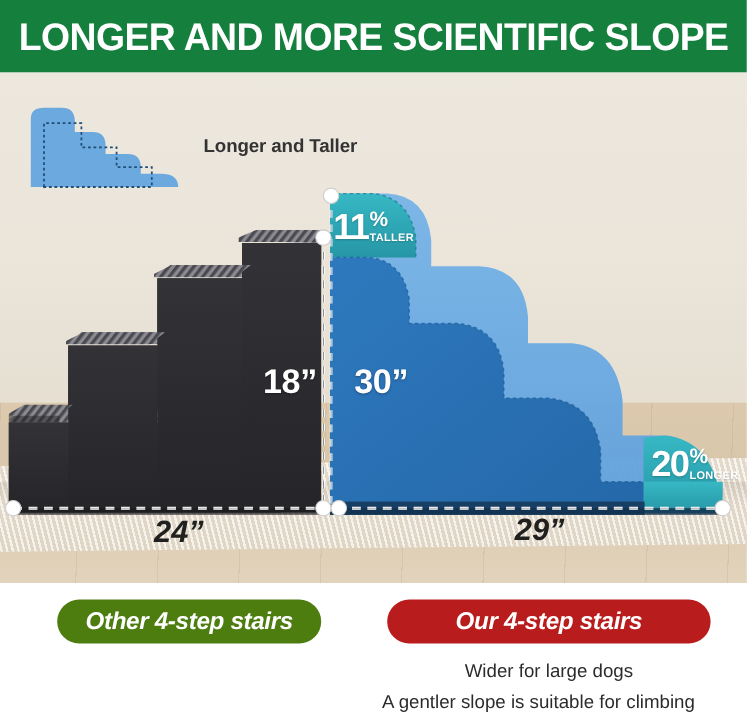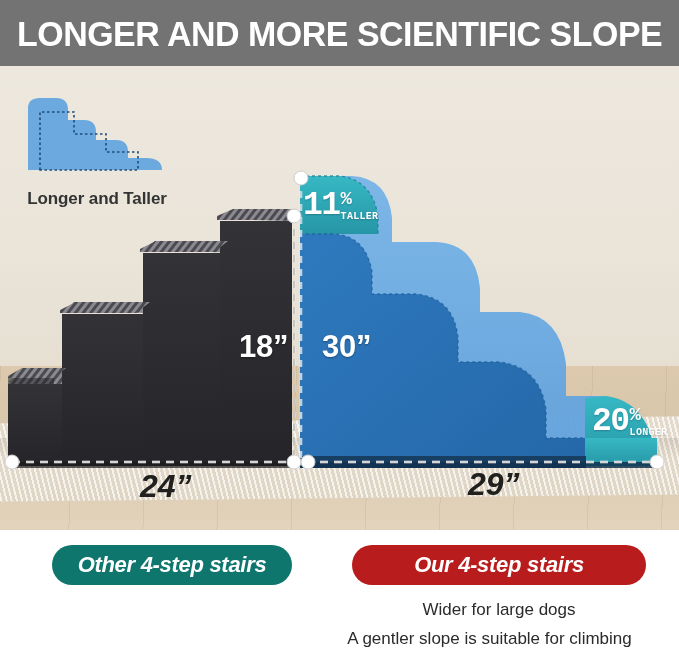--- a/index.html
+++ b/index.html
@@ -14,21 +14,21 @@
     height: 657px;
     overflow: hidden;
     background: #ffffff;
   }
 
   
   .banner {
     position: absolute;
     left: 0; top: 0;
     width: 679px; height: 66px;
-    background: #737373;
+    background: #15803d;
     display: flex;
     align-items: center;
     justify-content: center;
     overflow: hidden;
   }
   .banner-title {
     color: #ffffff;
     font-family: "Liberation Sans", sans-serif;
     font-weight: bold;
     font-size: 35px;
@@ -89,21 +89,21 @@
     gap: 13px;
   }
   .feature-text {
     color: #333333;
     font-size: 17px;
     font-weight: bold;
     line-height: 1.22;
     white-space: pre-line;
     letter-spacing: -0.1px;
   }
-  #feature-longer { left: 22px; top: 24px; flex-direction: column; }
+  #feature-longer { left: 22px; top: 24px; }
   #feature-joints { left: 420px; top: 20px; }
 
   
   .black-stairs { position: absolute; left: 0; top: 0; }
   
   .blue-stairs { position: absolute; left: 0; top: 0; }
 
   
   .meas-v {
     position: absolute;
@@ -112,36 +112,35 @@
     font-weight: bold;
     letter-spacing: -0.3px;
     text-shadow: 0 1px 2px rgba(0,0,0,0.35);
   }
   #meas-18 { left: 239px; top: 263px; }
   #meas-20 { left: 322px; top: 263px; }
 
   .meas-h {
     position: absolute;
     color: #20201E;
-    font-size: 32px;
+    font-size: 28px;
     font-weight: bold;
     font-style: italic;
     letter-spacing: 0px;
   }
   #meas-24 { left: 140px; top: 402px; }
   #meas-29 { left: 468px; top: 400px; }
 
   
   .badge-pct {
     position: absolute;
     display: flex;
     align-items: flex-start;
     color: #ffffff;
     text-shadow: 0 1px 2px rgba(0,0,0,0.22);
-    font-family: Liberation Mono, monospace;
   }
   .badge-num {
     font-size: 33px;
     font-weight: bold;
     line-height: 0.95;
     letter-spacing: -1.5px;
   }
   .badge-side { display: flex; flex-direction: column; margin-left: 1px; }
   .badge-sym { font-size: 19px; font-weight: bold; line-height: 1; }
   .badge-word {
@@ -170,21 +169,21 @@
     color: #ffffff;
     font-size: 22px;
     font-weight: bold;
     font-style: italic;
     letter-spacing: -0.3px;
     white-space: nowrap;
   }
   #pill-other {
     left: 52px; top: 15px;
     width: 240px; height: 40px;
-    background: #0f766e;
+    background: #4d7c0f;
   }
   #pill-our {
     left: 352px; top: 15px;
     width: 294px; height: 40px;
     background: #b91c1c;
   }
   .caption {
     position: absolute;
     color: #2B2B2B;
     font-size: 17px;

